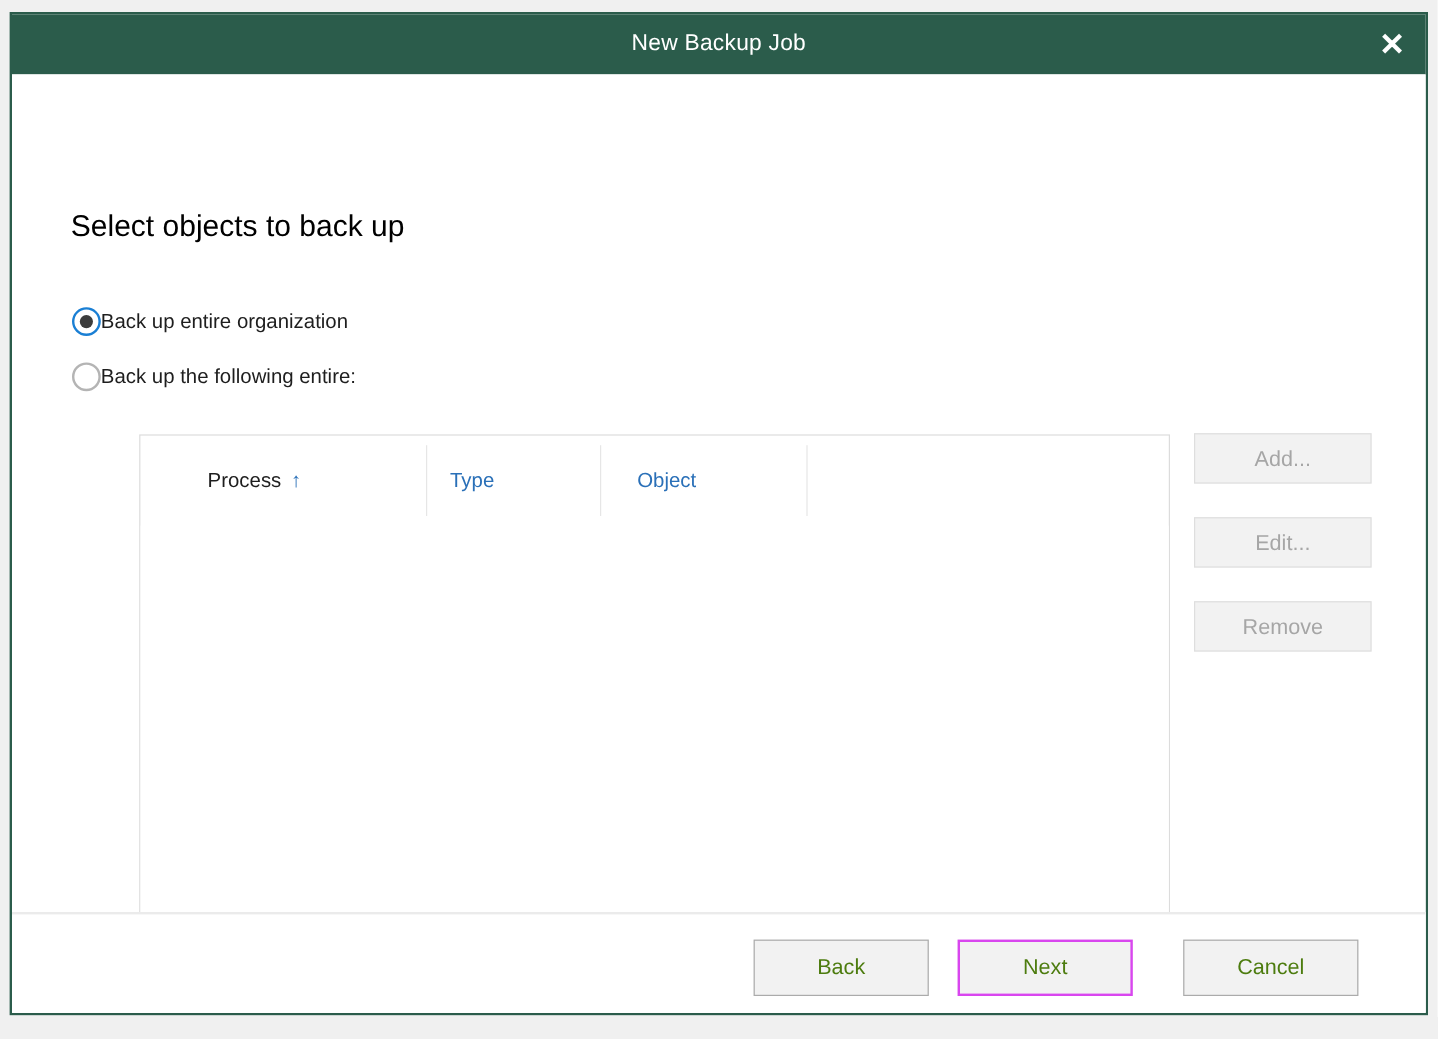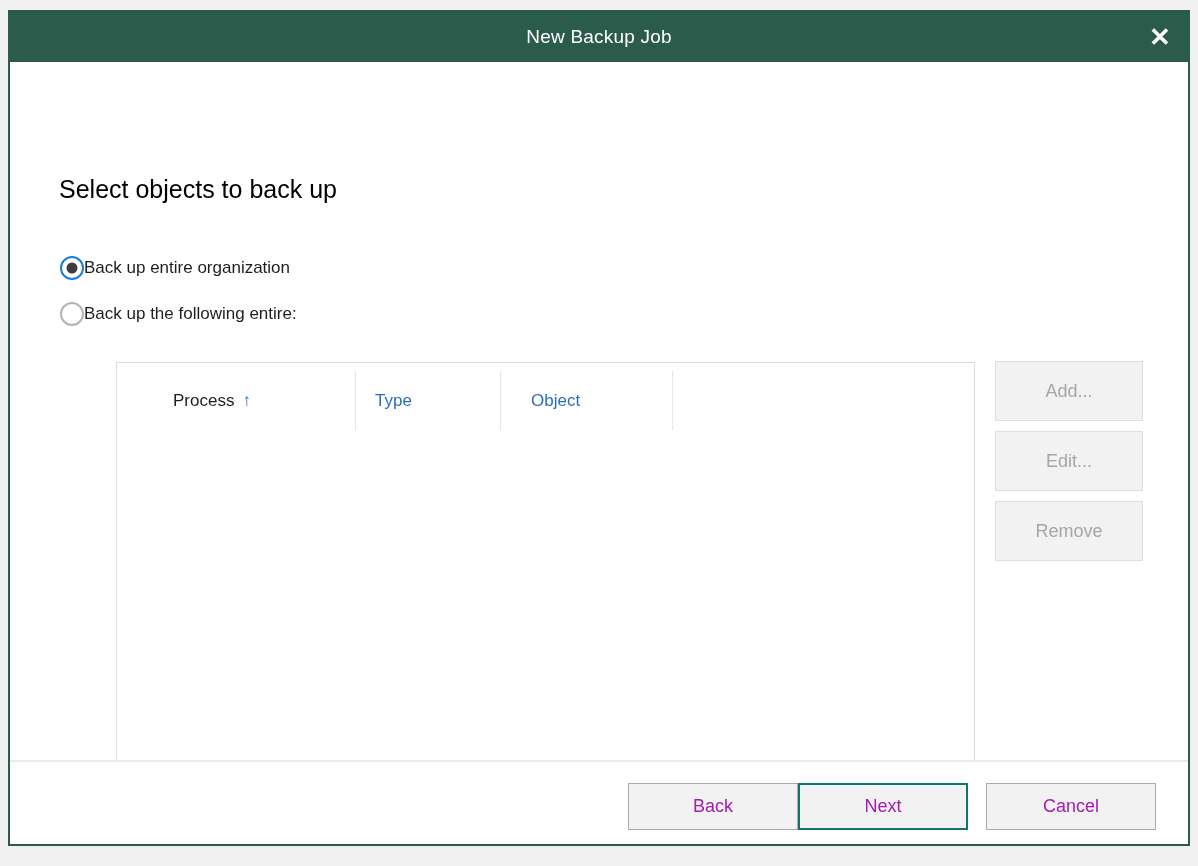--- a/index.html
+++ b/index.html
@@ -180,21 +180,21 @@
   #list-empty-area {
     height: 335px;
     background: #ffffff;
   }
 
   
   .side-button {
     position: absolute;
     left: 985px;
     width: 148px;
-    height: 60px;
+    height: 42px;
     box-sizing: border-box;
     background: #f2f2f2;
     border: 1px solid #dedede;
     color: #a6a6a6;
     font-size: 18px;
     display: flex;
     align-items: center;
     justify-content: center;
     user-select: none;
   }
@@ -208,35 +208,35 @@
     left: 0;
     right: 0;
     bottom: 0;
     height: 82px;
     border-top: 2px solid #ebebeb;
     background: #ffffff;
   }
   .footer-button {
     position: absolute;
     top: 21px;
-    width: 170px;
+    width: 146px;
     height: 47px;
     box-sizing: border-box;
     background: #f2f2f2;
     border: 1px solid #ababab;
-    color: #a21caf;
+    color: #4d7c0f;
     font-size: 18px;
     display: flex;
     align-items: center;
     justify-content: center;
     cursor: pointer;
     user-select: none;
   }
   #btn-back   { left: 618px; }
-  #btn-next   { left: 788px; border: 2px solid #0f766e; }
+  #btn-next   { left: 788px; border: 2px solid #d946ef; }
   #btn-cancel { left: 976px; }
 </style>
 </head>
 <body>
 
 <div id="dialog">
 
   <div id="titlebar">
     <span id="title-text">New Backup Job</span>
     <div id="close-button">

